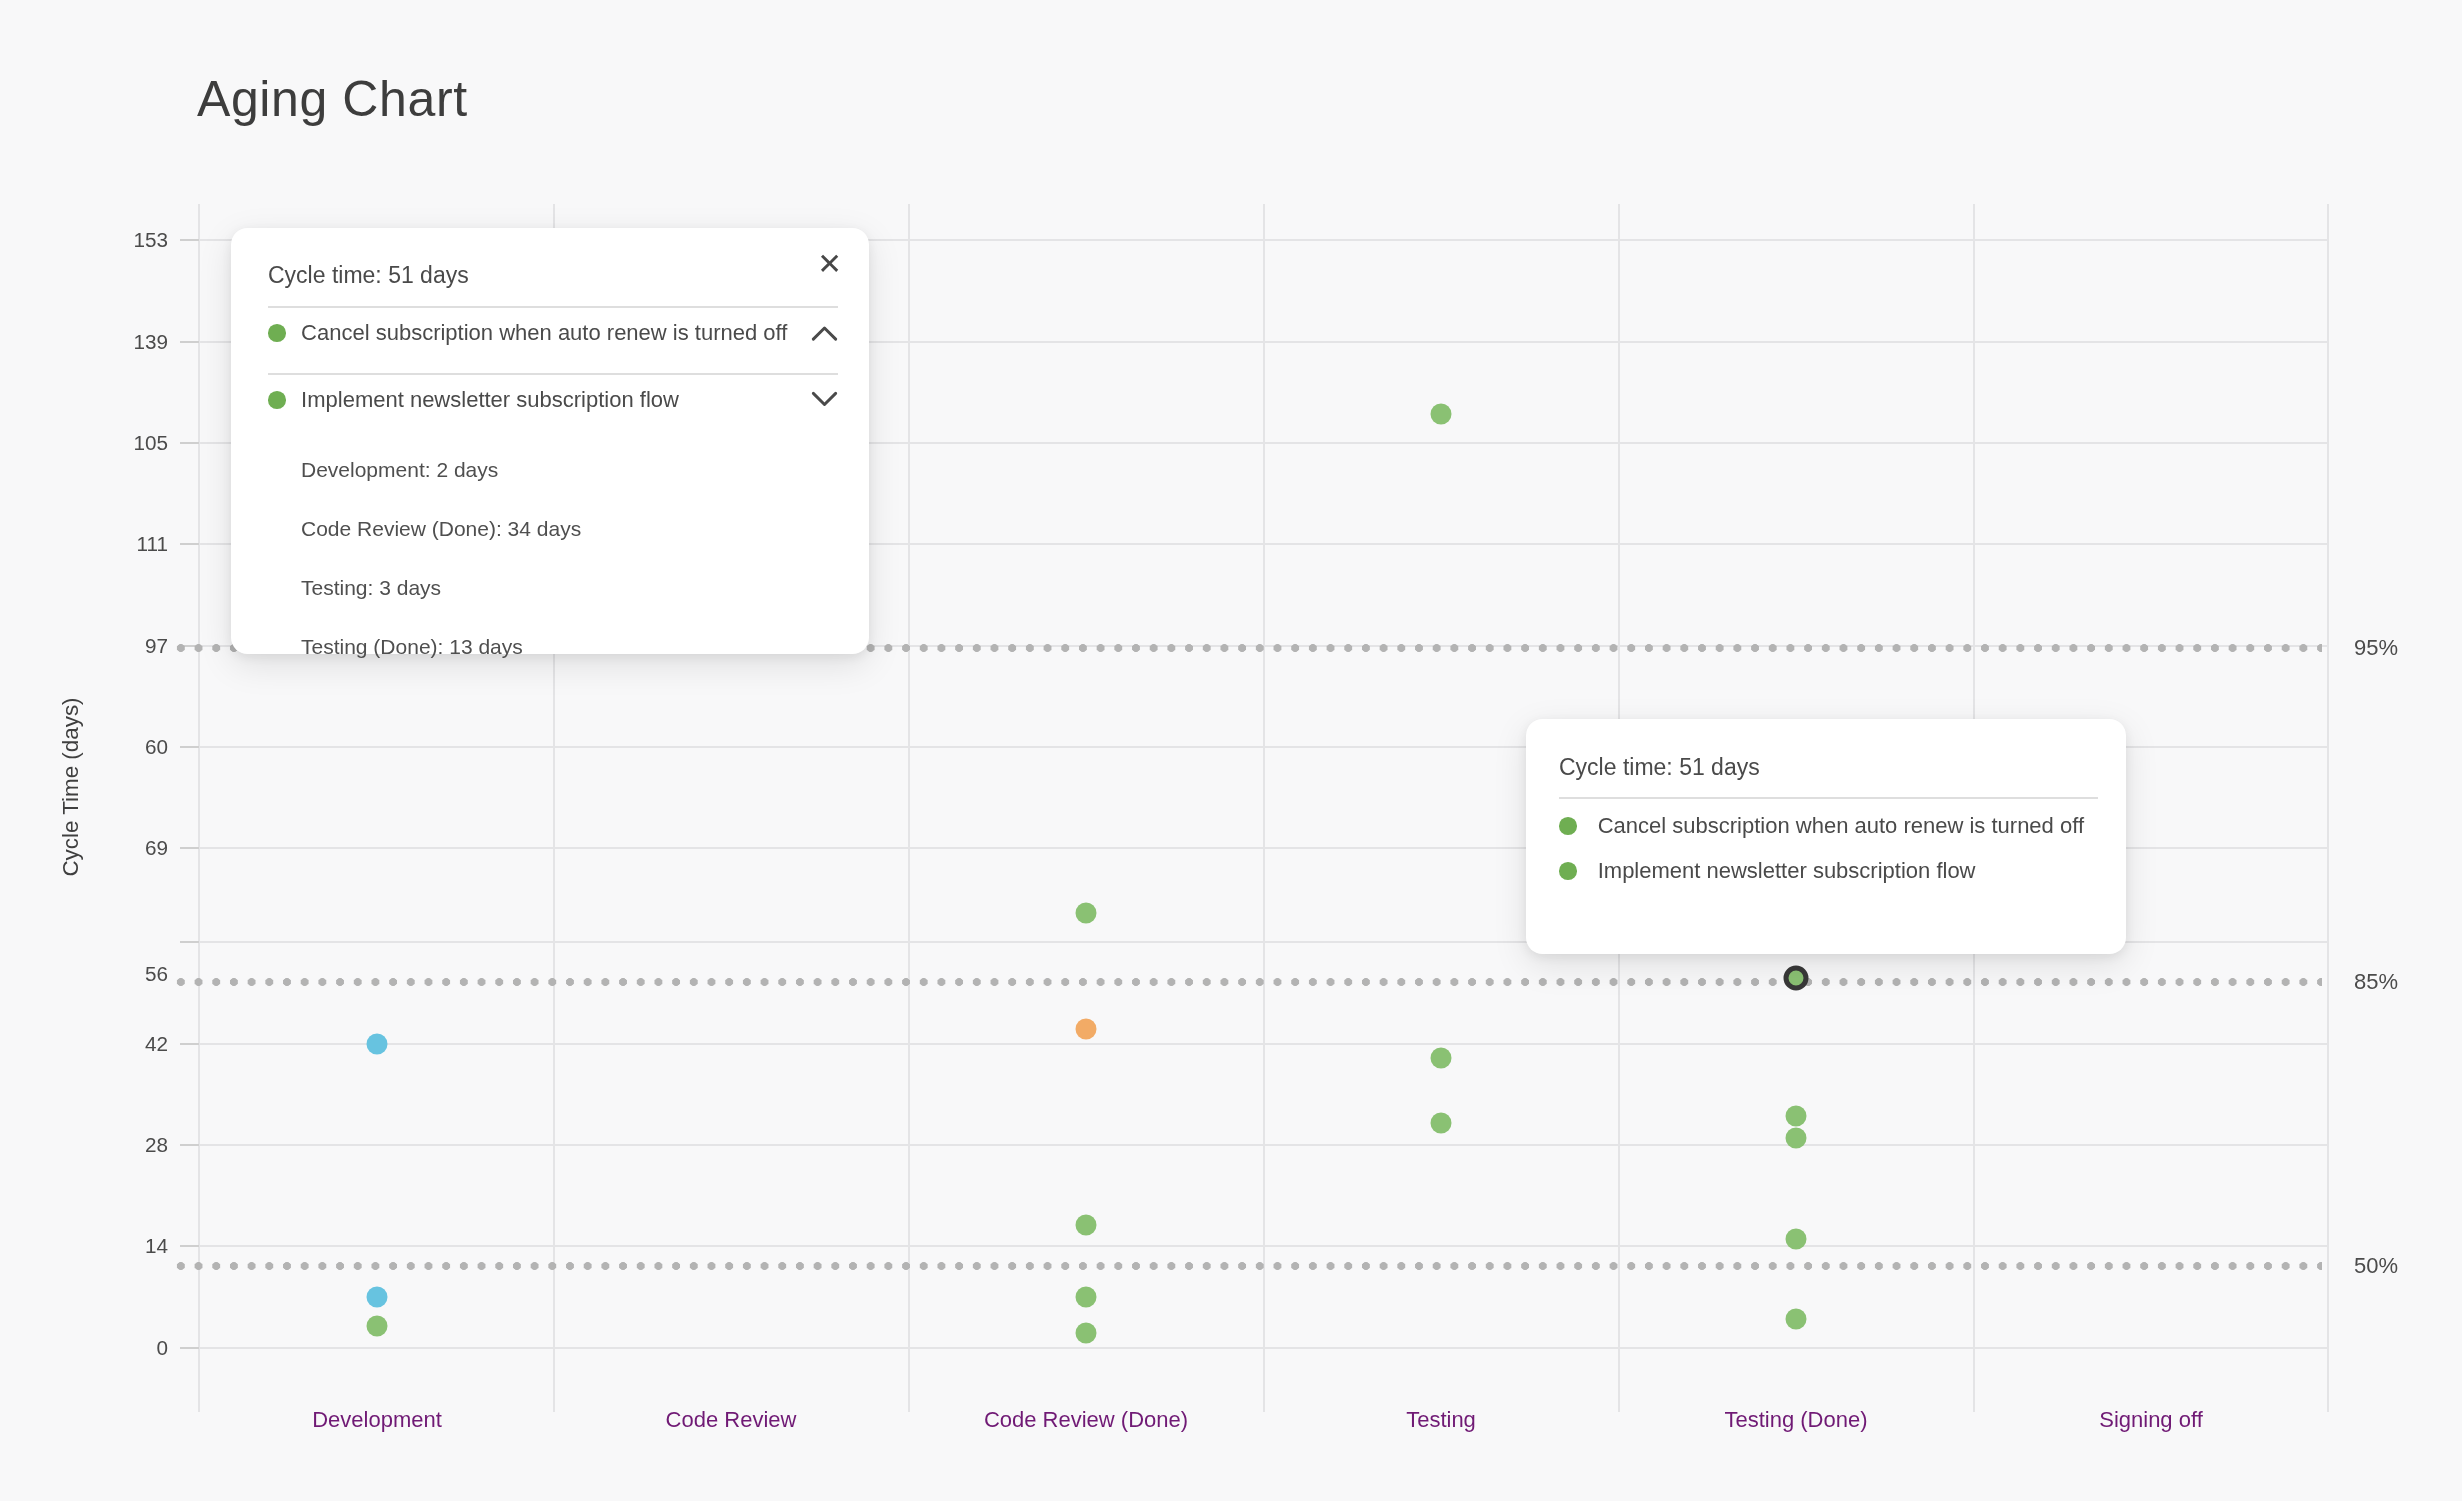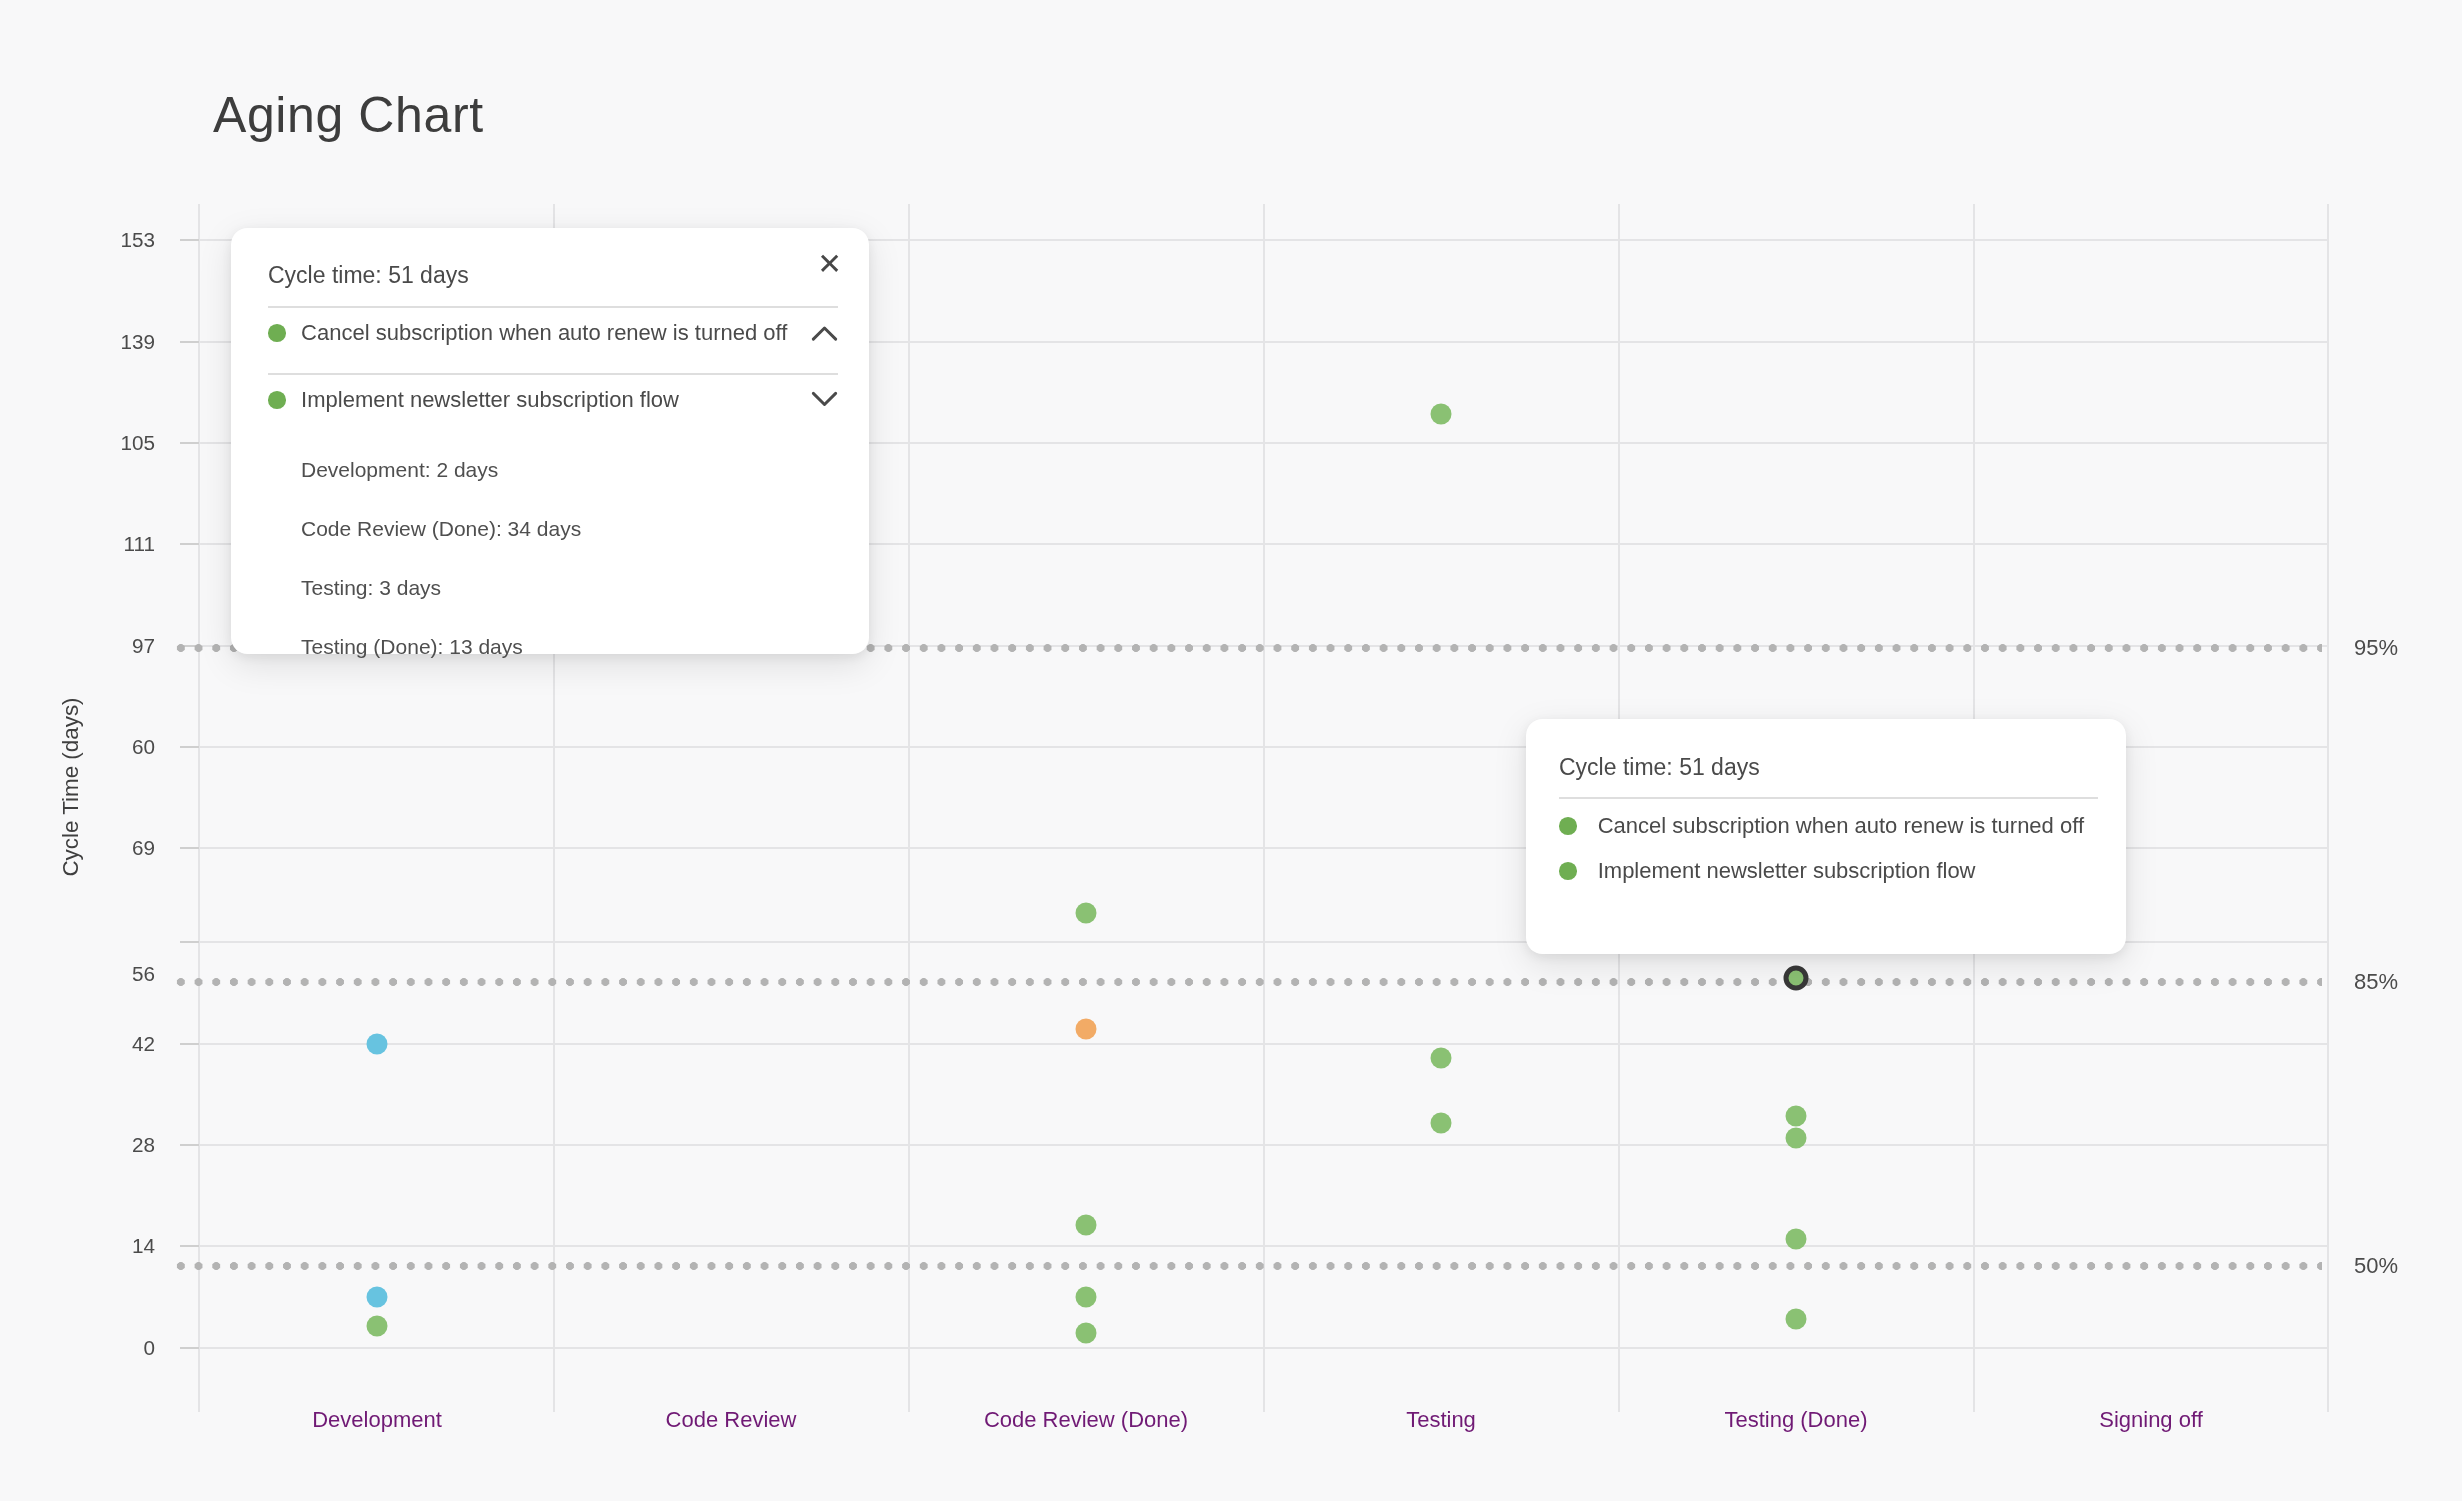--- a/index.html
+++ b/index.html
@@ -9,41 +9,41 @@
     width: 2462px;
     height: 1502px;
     background: var(--bg, #f8f8f9);
     font-family: "Liberation Sans", "DejaVu Sans", sans-serif;
     overflow: hidden;
   }
   .page-title {
     position: absolute;
     left: 197px;
     top: 70px;
-    margin: 16px;
+    margin: 0;
     font-size: 50px;
     font-weight: 400;
     letter-spacing: 0.6px;
     color: var(--text-dark, #3d3d3d);
   }
   .ylabel {
     position: absolute;
     left: 71px;
     top: 787px;
     transform: translate(-50%, -50%) rotate(-90deg);
     font-size: 22.4px;
     color: #3f3f3f;
     white-space: nowrap;
   }
   #plot { position: absolute; inset: 0; }
   .vgrid { position: absolute; width: 1.8px; background: var(--grid, #e4e4e6); }
   .hgrid { position: absolute; height: 1.8px; background: var(--grid, #e4e4e6); }
   .ytickmark { position: absolute; left: 180px; width: 19px; height: 1.8px; background: var(--tickmark, #cfcfcf); }
   .yticklabel {
-    position: absolute; left: 55px; width: 100px; text-align: right;
+    position: absolute; left: 68px; width: 100px; text-align: right;
     transform: translateY(-50%);
     font-size: 20.7px; color: #4b4b4b;
   }
   .catlabel {
     position: absolute; top: 1407px;
     transform: translateX(-50%);
     font-size: 22px; color: #701a75; white-space: nowrap;
   }
   .dotline {
     position: absolute; left: 172px; width: 2150px; height: 8.3px;

